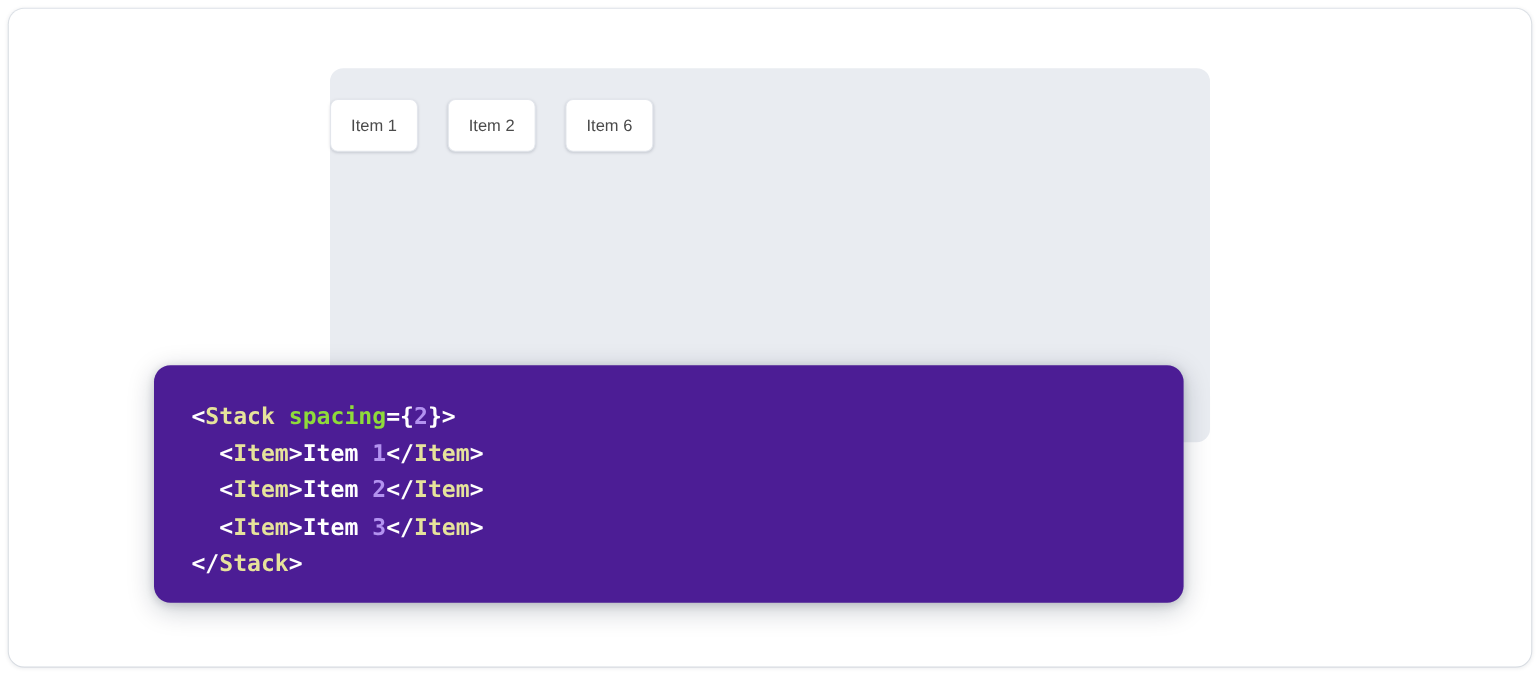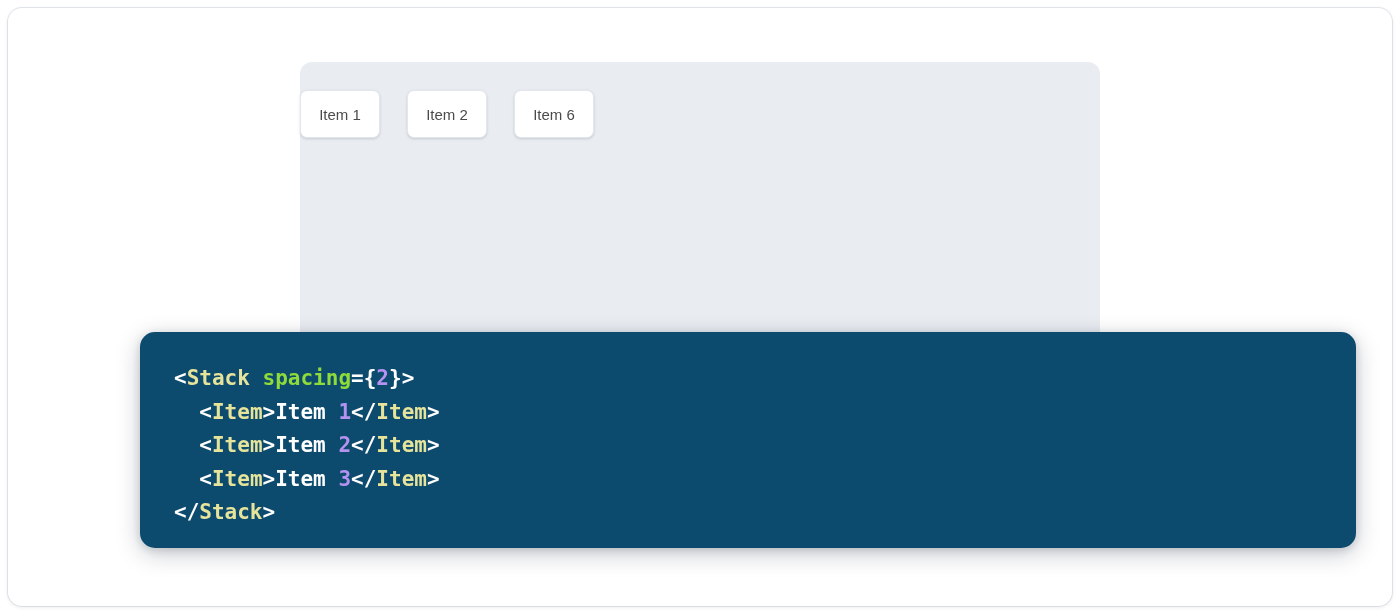--- a/index.html
+++ b/index.html
@@ -69,23 +69,23 @@
     font-size: 15px;
     font-family: "Liberation Sans", sans-serif;
     box-sizing: border-box;
   }
 
   
   .code-block {
     position: absolute;
     left: 132px;
     top: 324px;
-    width: 1216px;
+    width: 936px;
     height: 216px;
-    background: #0c4a6e;
+    background: #4c1d95;
     border-radius: 15px;
     box-shadow: 0 6px 24px rgba(10, 22, 44, 0.22),
                 0 2px 8px rgba(10, 22, 44, 0.16);
     box-sizing: border-box;
     padding: 30px 0 0 34px;
     overflow: hidden;
   }
 
   .code-pre {
     margin: 0;

